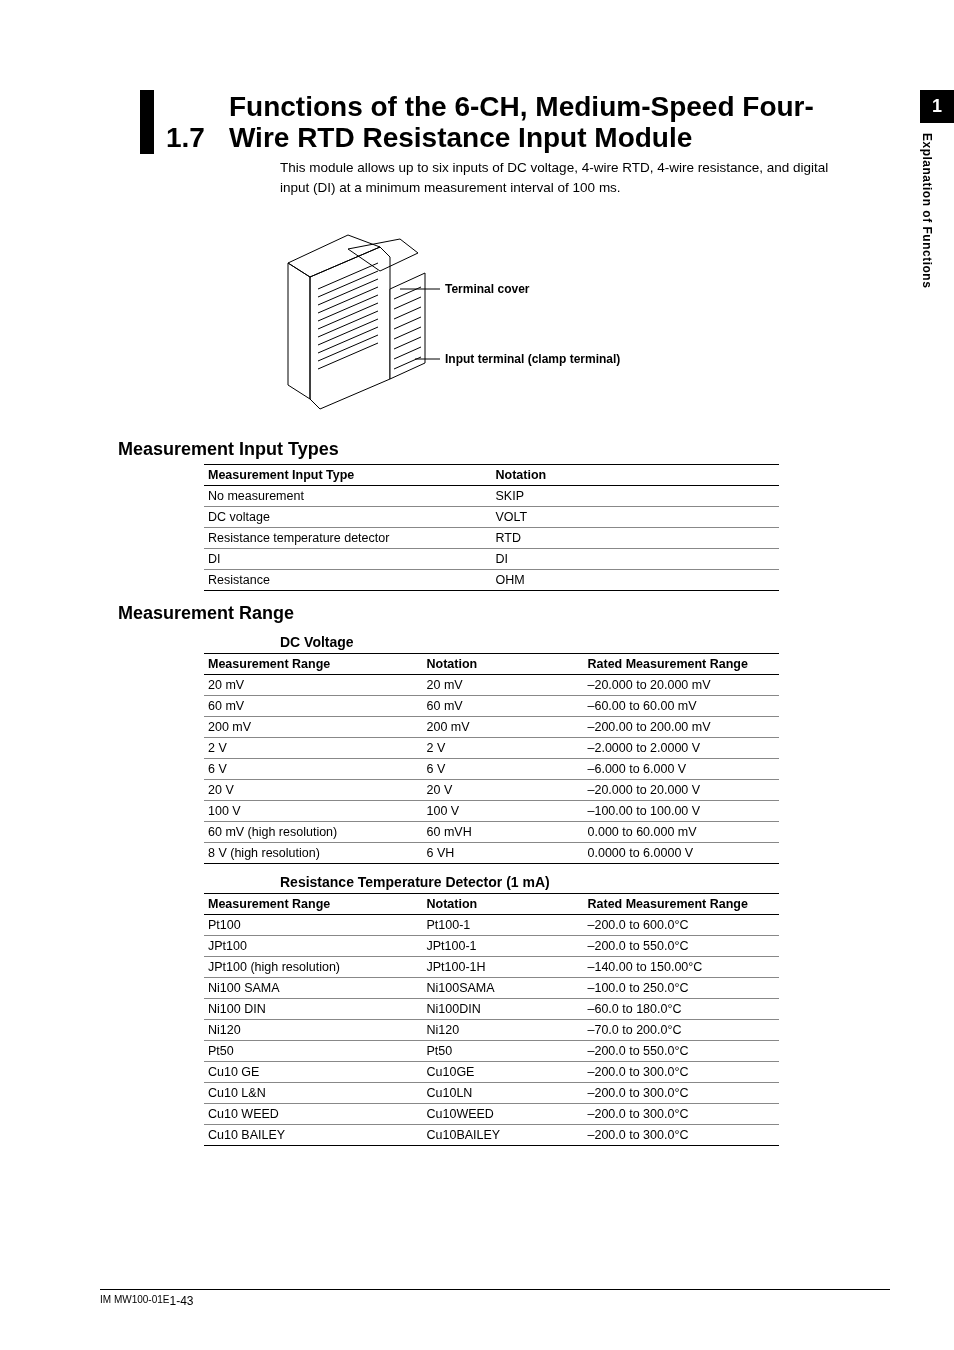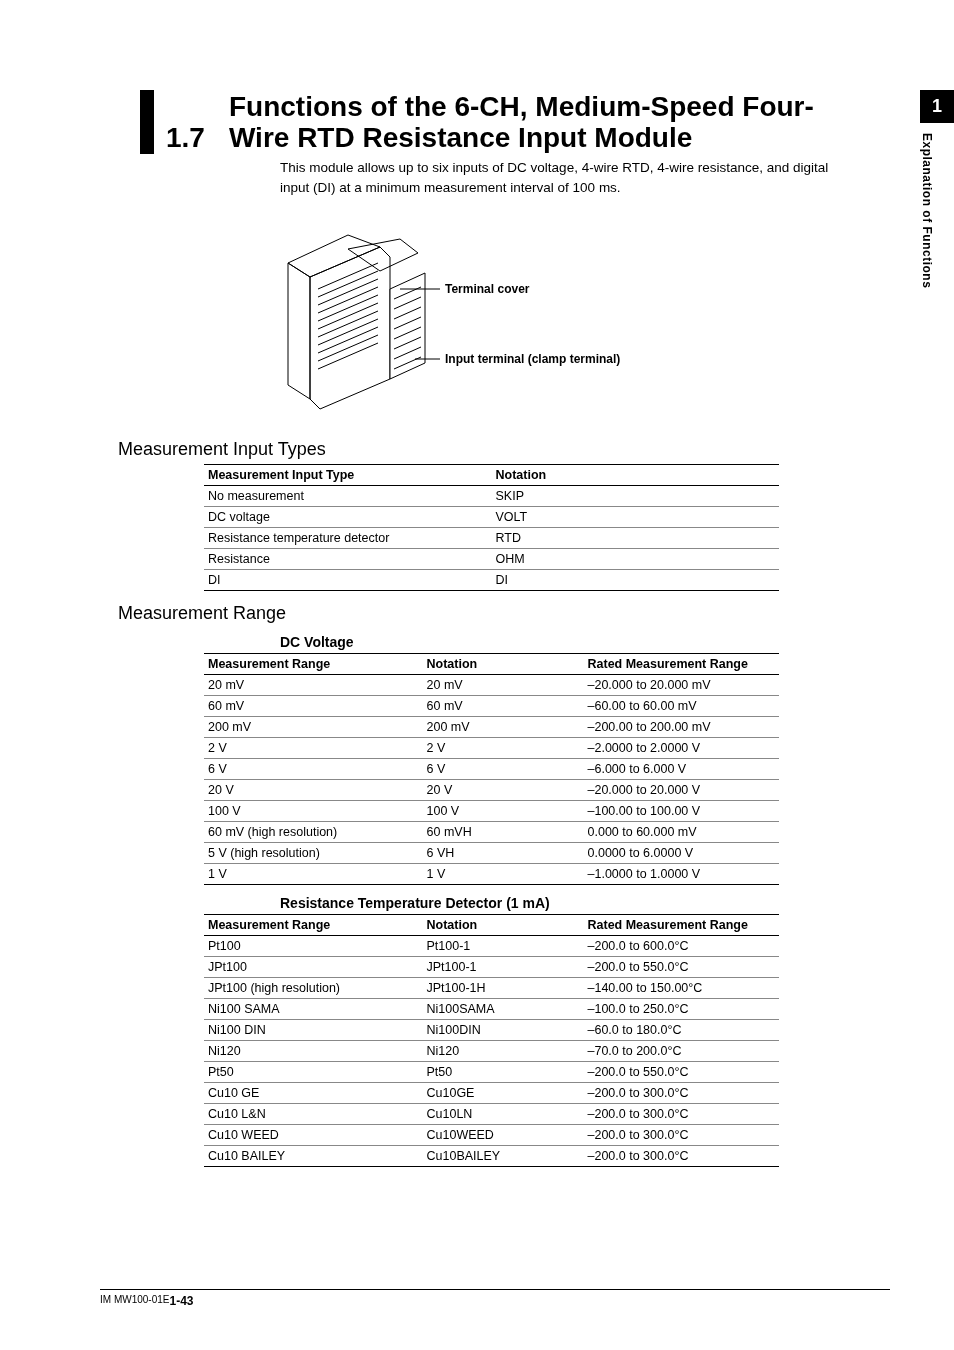--- a/index.html
+++ b/index.html
@@ -69,21 +69,21 @@
     margin-bottom: 32px;
     width: 570px;
   }
   .diagram {
     margin-left: 180px;
     margin-bottom: 20px;
   }
   .diagram svg { display: block; }
   .h2 {
     font-size: 18px;
-    font-weight: normal;
+    font-weight: bold;
     margin: 12px 0 4px 18px;
   }
   .h3 {
     font-size: 14px;
     font-weight: bold;
     margin: 10px 0 3px 180px;
   }
   table {
     margin-left: 104px;
     width: 575px;
@@ -112,21 +112,21 @@
     position: absolute;
     bottom: 42px;
     left: 100px;
     right: 64px;
     border-top: 1px solid #000;
     padding-top: 4px;
     display: flex;
     justify-content: flex-start;
     font-size: 10px;
   }
-  .footer-right { font-weight: bold; font-size: 12px; }
+  .footer-right { font-weight: normal; font-size: 12px; }
   .callout-label {
     font-size: 12px;
     font-weight: bold;
   }
 </style>
 </head>
 <body>
 
 <div class="side-tab">
   <div class="side-tab-box">1</div>
@@ -201,26 +201,26 @@
         </tr>
         <tr>
           <td>DC voltage</td>
           <td>VOLT</td>
         </tr>
         <tr>
           <td>Resistance temperature detector</td>
           <td>RTD</td>
         </tr>
         <tr>
+          <td>DI</td>
+          <td>DI</td>
+        </tr>
+        <tr>
           <td>Resistance</td>
           <td>OHM</td>
-        </tr>
-        <tr>
-          <td>DI</td>
-          <td>DI</td>
         </tr>
       </tbody>
   </table>
 
   <div class="h2">Measurement Range</div>
 
   <div class="h3">DC Voltage</div>
   <table class="t3">
     <thead>
         <tr>
@@ -264,28 +264,23 @@
           <td>100 V</td>
           <td>100 V</td>
           <td>–100.00 to 100.00 V</td>
         </tr>
         <tr>
           <td>60 mV (high resolution)</td>
           <td>60 mVH</td>
           <td>0.000 to 60.000 mV</td>
         </tr>
         <tr>
-          <td>5 V (high resolution)</td>
+          <td>8 V (high resolution)</td>
           <td>6 VH</td>
           <td>0.0000 to 6.0000 V</td>
-        </tr>
-        <tr>
-          <td>1 V</td>
-          <td>1 V</td>
-          <td>–1.0000 to 1.0000 V</td>
         </tr>
       </tbody>
   </table>
 
   <div class="h3">Resistance Temperature Detector (1 mA)</div>
   <table class="t3">
     <thead>
         <tr>
       <th>Measurement Range</th>
       <th>Notation</th>

